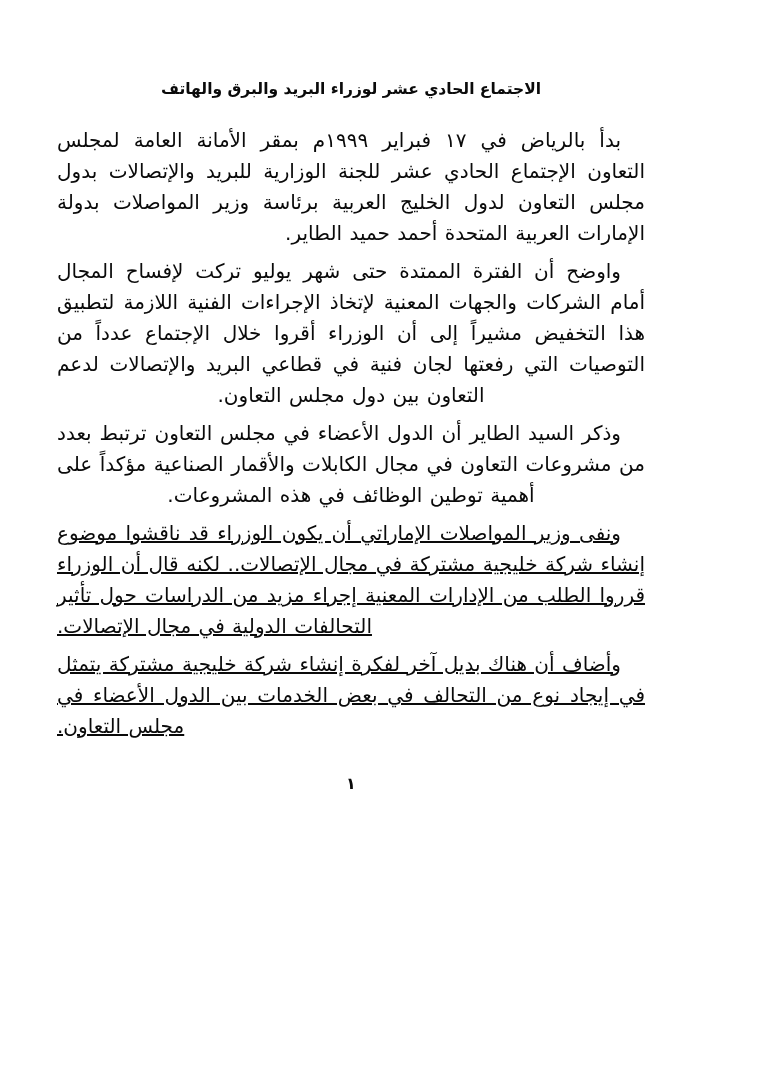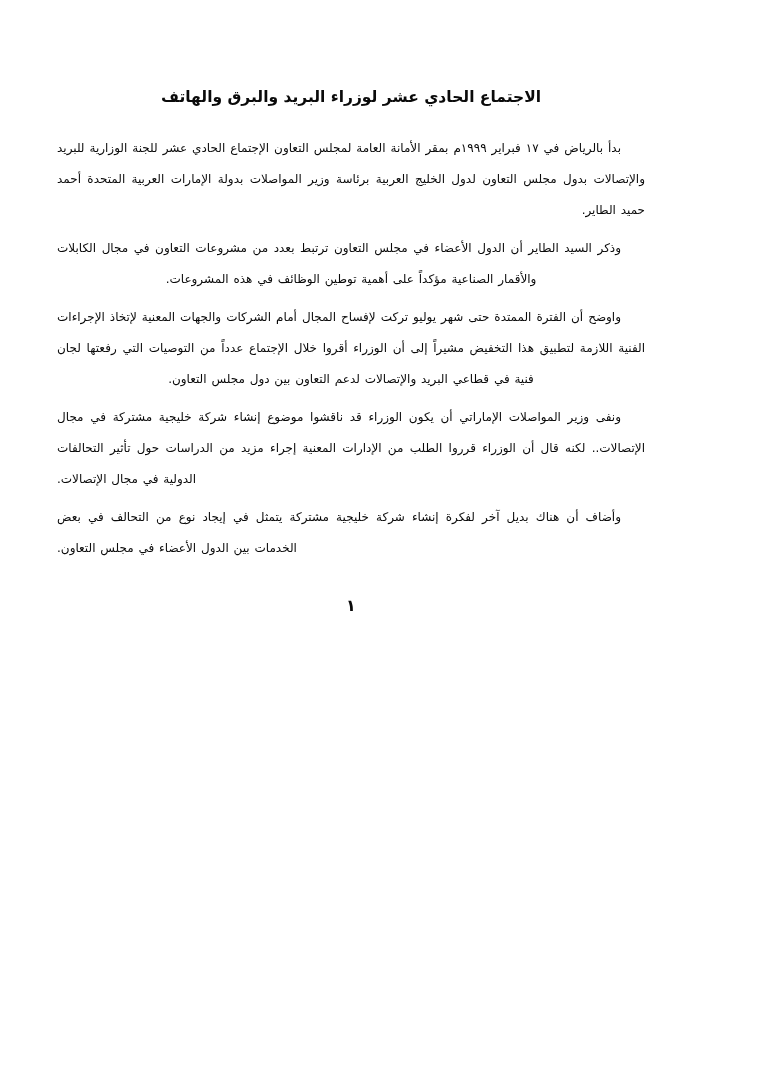--- a/index.html
+++ b/index.html
@@ -12,76 +12,76 @@
     width: 758px;
     height: 1078px;
     margin: 0 auto;
     background: #ffffff;
     overflow: hidden;
     color: #0a0a0a;
     font-family: "DejaVu Sans", sans-serif;
   }
   .content {
     position: absolute;
-    top: 8px;
+    top: 0;
     left: 57px;
     width: 588px;
     direction: rtl;
   }
   .doc-title {
     margin-top: 74px;
     text-align: center;
     font-weight: bold;
     font-size: 15.5px;
     line-height: 30px;
     letter-spacing: 0.2px;
   }
   .doc-title .t-line {
     display: block;
   }
   .body-text {
     margin-top: 21px;
-    font-size: 12px;
+    font-size: 20px;
   }
   .body-text p {
     margin: 0 0 7px 0;
     text-align: justify;
     text-indent: 24px;
     line-height: 31px;
     word-spacing: 1px;
   }
   
   .gap-before {
     margin-top: 38px !important;
   }
   
   .last-right  { text-align-last: right; }
   .last-center { text-align-last: center; }
-  .last-left   { text-align-last: left; }
+  .last-left   { text-align-last: left; text-decoration: underline; }
   .page-number {
     margin-top: 32px;
     text-align: center;
     font-size: 16px;
     font-weight: bold;
   }
 </style>
 </head>
 <body>
 
 <div class="page">
   <div class="content">
 
     <div class="doc-title">
       <span class="t-line">الاجتماع الحادي عشر لوزراء البريد والبرق والهاتف</span>
     </div>
 
     <div class="body-text">
       <p class="last-right">بدأ بالرياض في ١٧ فبراير ١٩٩٩م بمقر الأمانة العامة لمجلس التعاون الإجتماع الحادي عشر للجنة الوزارية للبريد والإتصالات بدول مجلس التعاون لدول الخليج العربية برئاسة وزير المواصلات بدولة الإمارات العربية المتحدة أحمد حميد الطاير.</p>
+      <p class="last-center">واوضح أن الفترة الممتدة حتى شهر يوليو تركت لإفساح المجال أمام الشركات والجهات المعنية لإتخاذ الإجراءات الفنية اللازمة لتطبيق هذا التخفيض مشيراً إلى أن الوزراء أقروا خلال الإجتماع عدداً من التوصيات التي رفعتها لجان فنية في قطاعي البريد والإتصالات لدعم التعاون بين دول مجلس التعاون.</p>
       <p class="last-center">وذكر السيد الطاير أن الدول الأعضاء في مجلس التعاون ترتبط بعدد من مشروعات التعاون في مجال الكابلات والأقمار الصناعية مؤكداً على أهمية توطين الوظائف في هذه المشروعات.</p>
-      <p class="last-center">واوضح أن الفترة الممتدة حتى شهر يوليو تركت لإفساح المجال أمام الشركات والجهات المعنية لإتخاذ الإجراءات الفنية اللازمة لتطبيق هذا التخفيض مشيراً إلى أن الوزراء أقروا خلال الإجتماع عدداً من التوصيات التي رفعتها لجان فنية في قطاعي البريد والإتصالات لدعم التعاون بين دول مجلس التعاون.</p>
       <p class="last-left">ونفى وزير المواصلات الإماراتي أن يكون الوزراء قد ناقشوا موضوع إنشاء شركة خليجية مشتركة في مجال الإتصالات.. لكنه قال أن الوزراء قرروا الطلب من الإدارات المعنية إجراء مزيد من الدراسات حول تأثير التحالفات الدولية في مجال الإتصالات.</p>
       <p class="last-left">وأضاف أن هناك بديل آخر لفكرة إنشاء شركة خليجية مشتركة يتمثل في إيجاد نوع من التحالف في بعض الخدمات بين الدول الأعضاء في مجلس التعاون.</p>
     </div>
 
     <div class="page-number">١</div>
 
   </div>
 </div>
 
 </body></html>

